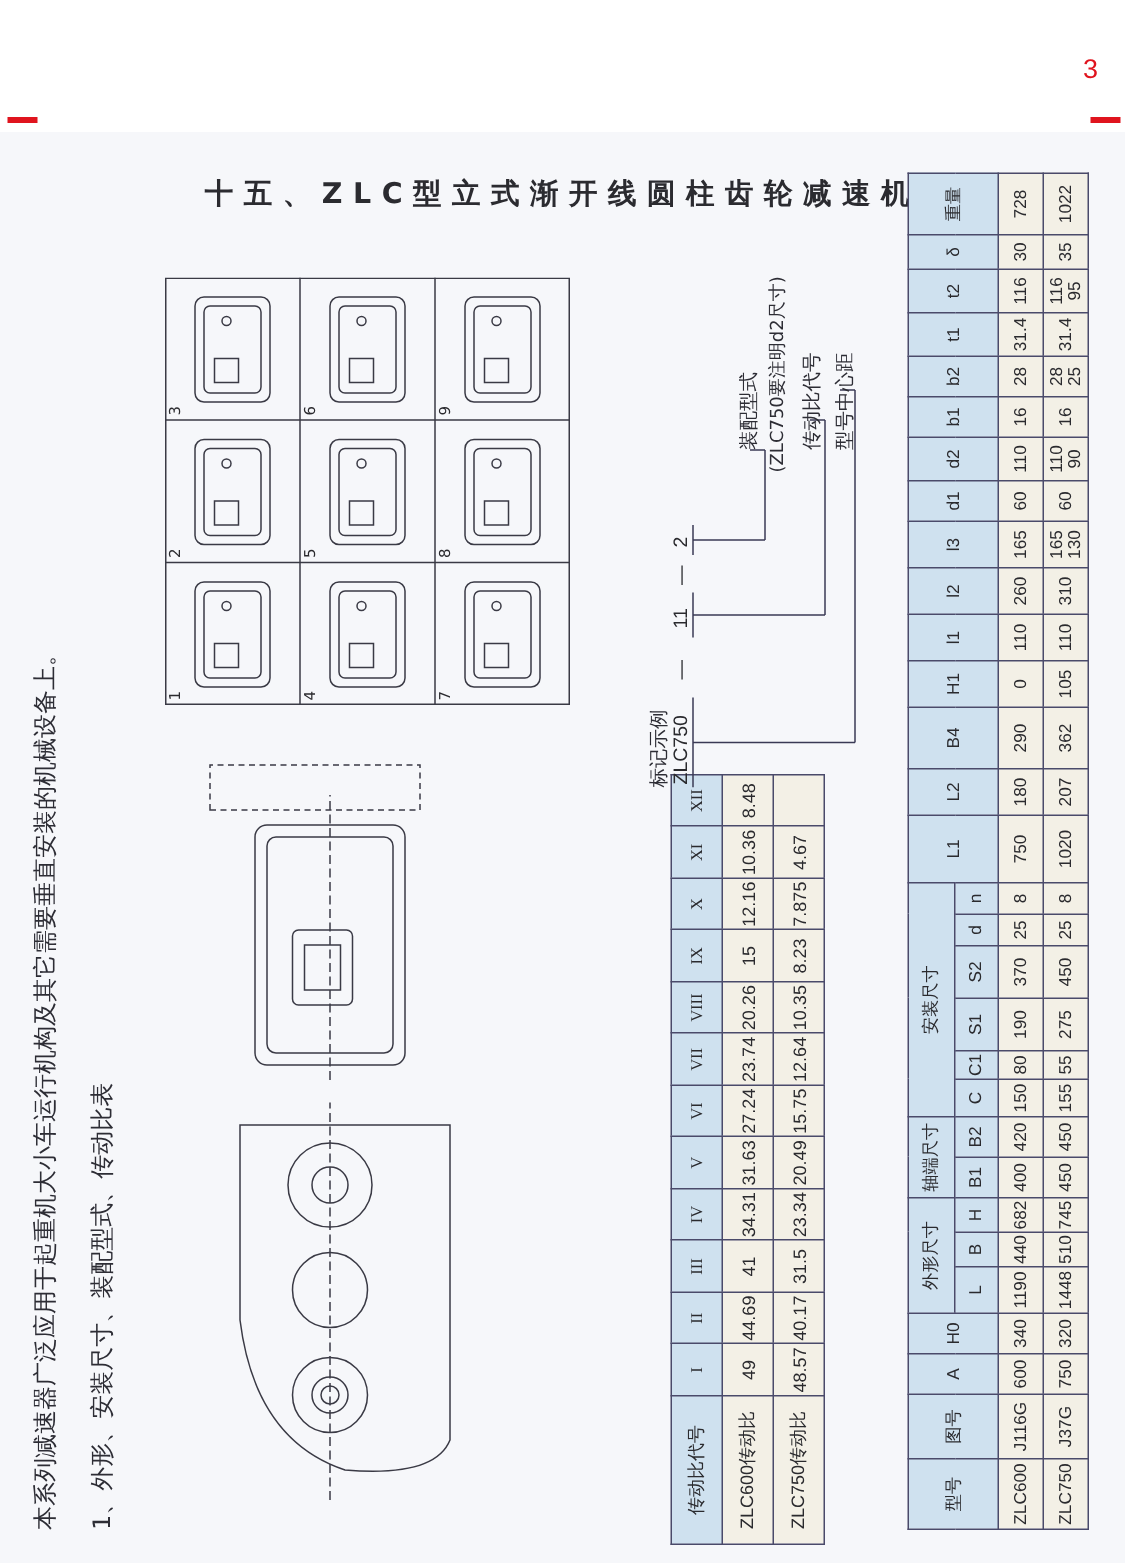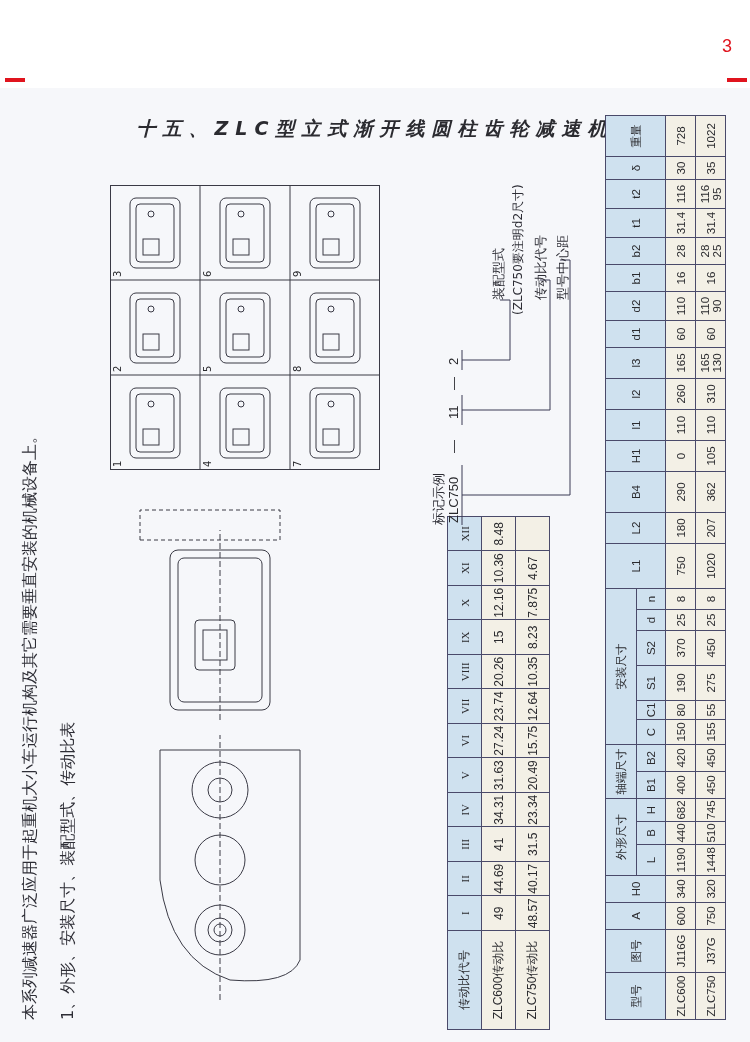--- a/index.html
+++ b/index.html
@@ -4,21 +4,21 @@
 <style>
   html, body { margin:0; padding:0; }
   body { width:750px; height:1042px; background:#f6f7fa; position:relative; overflow:hidden;
          font-family:"DejaVu Sans", sans-serif; color:#2a2a2e; }
   .topband { position:absolute; left:0; top:0; width:750px; height:88px; background:#ffffff; }
   .redmark { position:absolute; height:4px; width:20px; background:#e0141e; top:78px; }
   .redmark.left { left:5px; }
   .redmark.right { left:727px; }
   .pagenum { position:absolute; left:722px; top:36px; color:#e0141e; font-size:18px; font-family:"Liberation Sans", sans-serif; }
   .title { position:absolute; left:0; width:750px; top:116px; text-align:center; font-size:19px; font-weight:bold;
-           letter-spacing:7px; color:#2b2b30; font-family:"DejaVu Sans", sans-serif;font-style:italic; }
+           letter-spacing:7px; color:#2b2b30; font-family:"DejaVu Sans", sans-serif; }
 
   
   .rot { position:absolute; left:0; top:1040px; width:950px; height:750px;
          transform-origin:0 0; transform:rotate(-90deg); }
   .abs { position:absolute; }
 
   .intro { left:20px; top:20px; font-size:16px; white-space:nowrap; color:#2d2d35; }
   .section { left:20px; top:58px; font-size:16px; white-space:nowrap; color:#2d2d35; }
 
   table { border-collapse:collapse; font-family:"Liberation Sans", sans-serif; }

